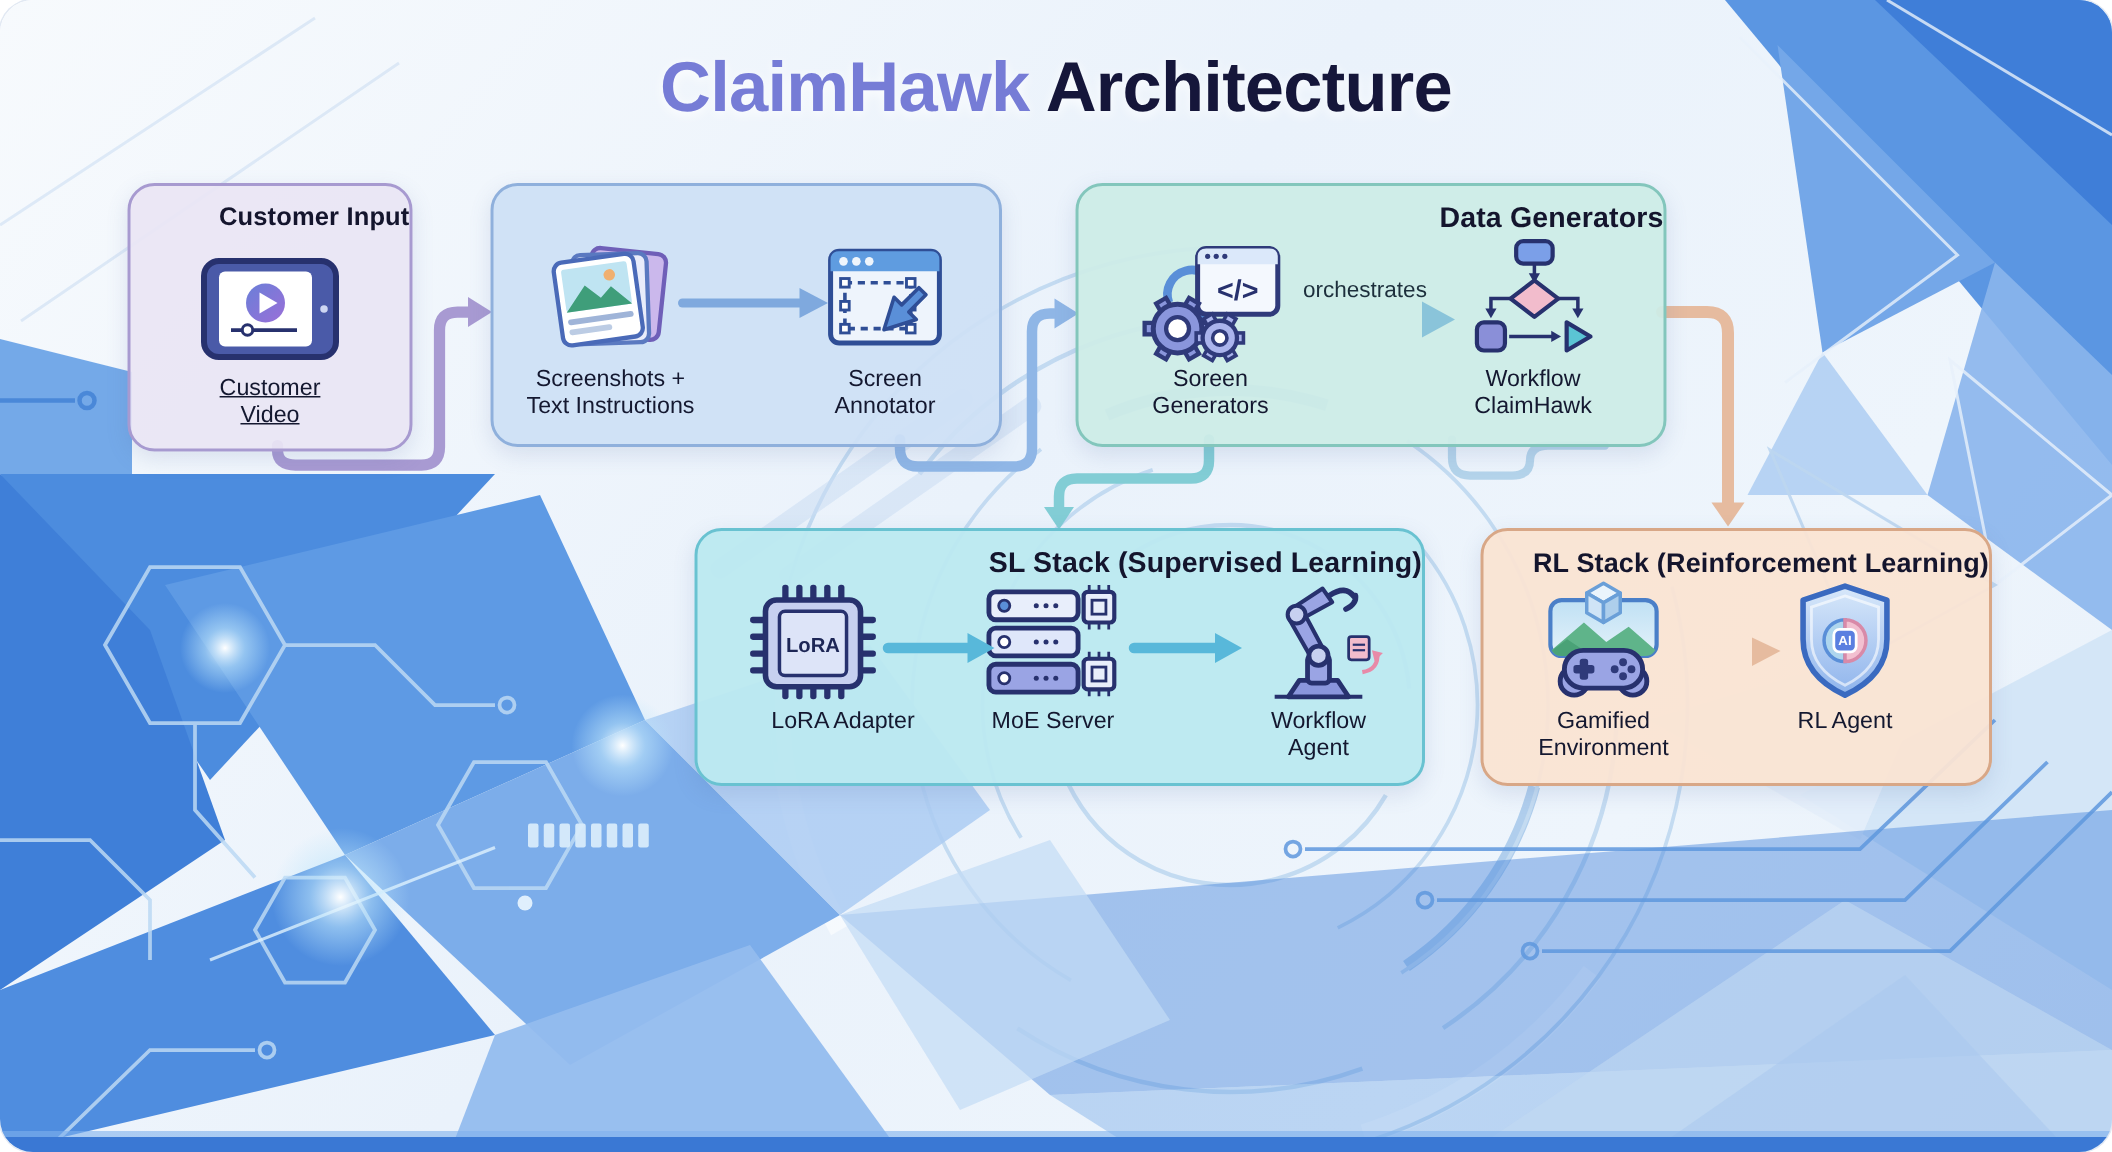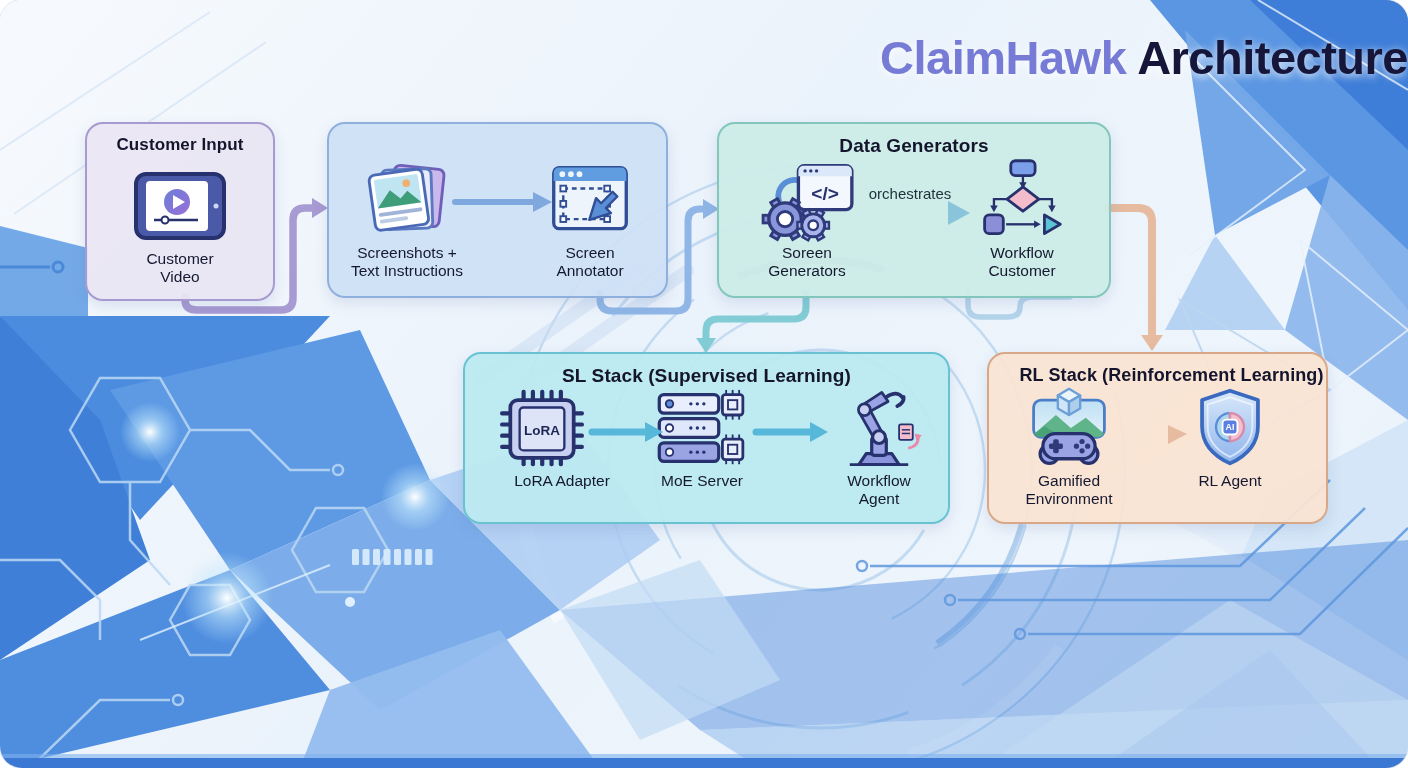--- a/index.html
+++ b/index.html
@@ -1,27 +1,27 @@
 <!DOCTYPE html>
 <html><head>
 <meta charset="utf-8">
 <style>
   html,body{margin:0;padding:0;background:#ffffff;font-family:"Liberation Sans",sans-serif;}
   .canvas{position:relative;width:1408px;height:768px;border-radius:22px;overflow:hidden;
     background:linear-gradient(130deg,#f7fafd 0%,#eaf2fb 45%,#eef5fc 75%,#e7f0fa 100%);
     box-shadow:0 0 0 1px #e2e9f3;}
   svg.layer{position:absolute;left:0;top:0;}
   .z-bg{z-index:1;} .z-under{z-index:2;} .z-over{z-index:4;pointer-events:none;}
-  .main-title{position:absolute;top:30px;left:0;right:0;margin:0;text-align:right;z-index:3;
+  .main-title{position:absolute;top:30px;left:0;right:0;margin:0;text-align:center;z-index:3;
     font-size:47px;font-weight:800;letter-spacing:-0.5px;
     text-shadow:0 2px 8px rgba(255,255,255,.9);}
   .main-title .brand{color:#767cd6;}
   .main-title .rest{color:#15163a;}
   .box{position:absolute;border-radius:18px;z-index:3;box-shadow:0 5px 14px rgba(90,110,170,.16);}
-  .box h2{position:absolute;top:11px;left:0;right:0;margin:0;text-align:center;
+  .box h2{position:absolute;top:11px;left:0;right:0;margin:0;text-align:right;
     font-size:18px;font-weight:700;color:#14152d;letter-spacing:.1px;}
   #box-customer{left:85px;top:122px;width:186px;height:175px;background:rgba(233,229,244,.93);border:2px solid #a79ad0;}
   #box-customer h2{font-size:17px;}
   #box-preprocessing{left:327px;top:122px;width:337px;height:172px;background:rgba(206,224,245,.93);border:2px solid #8fb0dc;}
   #box-datagen{left:717px;top:122px;width:390px;height:172px;background:rgba(205,236,231,.94);border:2px solid #83c6bc;}
   #box-datagen h2{font-size:19px;}
   #box-sl{left:463px;top:352px;width:483px;height:168px;background:rgba(188,233,240,.95);border:2px solid #69c2d1;}
   #box-sl h2{font-size:19px;}
   #box-rl{left:987px;top:352px;width:337px;height:168px;background:rgba(250,228,211,.95);border:2px solid #d8a787;}
   #box-rl h2{font-size:18px;padding-left:28px;}
@@ -173,21 +173,21 @@
             </defs>
           <rect x="4" y="4" width="88" height="64" rx="10" fill="#4a5aa8" stroke="#27316e" stroke-width="4"></rect>
           <rect x="14" y="11" width="62" height="50" rx="4" fill="#ffffff"></rect>
           <circle cx="84" cy="36" r="2.5" fill="#cdd6f2"></circle>
           <circle cx="45" cy="32" r="13" fill="url(#gPlay)"></circle>
           <polygon points="41,25 41,39 53,32" fill="#ffffff"></polygon>
           <line x1="22" y1="50" x2="66" y2="50" stroke="#27316e" stroke-width="2.5"></line>
           <circle cx="33" cy="50" r="3.5" fill="#ffffff" stroke="#27316e" stroke-width="2"></circle>
         </svg>
       </div>
-      <div class="label" style="max-width:92px;">Customer Video</div>
+      <div class="label" style="max-width:92px;text-decoration:underline;">Customer Video</div>
     </div>
   </section>
 
   <section class="box" id="box-preprocessing">
     <div class="item" style="left:3px;width:150px;top:36px;">
       <div class="icon">
         <svg width="92" height="82" viewBox="0 0 96 84">
           <g transform="rotate(6 60 40)">
               <rect x="32" y="8" width="52" height="60" rx="6" fill="#cbb8ec" stroke="#6f5fb8" stroke-width="3"></rect>
             </g>
@@ -281,21 +281,21 @@
           <polygon points="47,27 55,27 51,34" fill="#27316e"></polygon>
           <polygon points="16,52 24,52 20,59" fill="#27316e"></polygon>
           <polygon points="78,52 86,52 82,59" fill="#27316e"></polygon>
           <polygon points="63,68 63,76 70,72" fill="#27316e"></polygon>
           <rect x="38" y="4" width="26" height="16" rx="5" fill="#7b9fe8" stroke="#27316e" stroke-width="3"></rect>
           <polygon points="51,32 68,45 51,58 34,45" fill="#f2bccc" stroke="#27316e" stroke-width="3" stroke-linejoin="round"></polygon>
           <rect x="10" y="62" width="20" height="20" rx="5" fill="#8a8fd8" stroke="#27316e" stroke-width="3"></rect>
           <polygon points="74,62 74,82 91,72" fill="#5bc4d4" stroke="#27316e" stroke-width="3" stroke-linejoin="round"></polygon>
         </svg>
       </div>
-      <div class="label" style="max-width:92px;">Workflow Customer</div>
+      <div class="label" style="max-width:92px;">Workflow ClaimHawk</div>
     </div>
   </section>
 
   <section class="box" id="box-sl">
     <h2>SL Stack (Supervised Learning)</h2>
     <div class="item" style="left:2px;width:150px;top:34px;">
       <div class="icon">
         <svg width="90" height="82" viewBox="0 0 96 88">
           <g fill="#27316e">
             <rect x="26" y="3" width="4.5" height="12" rx="2"></rect>

